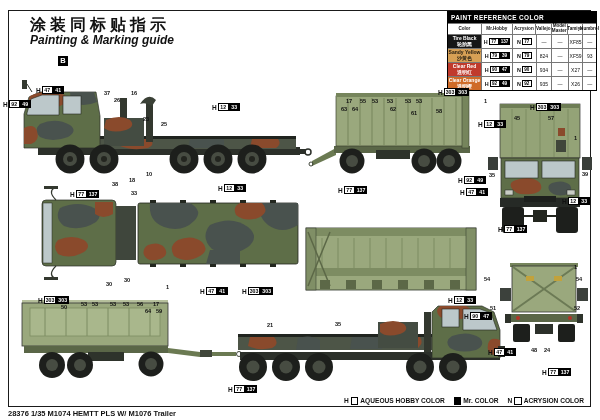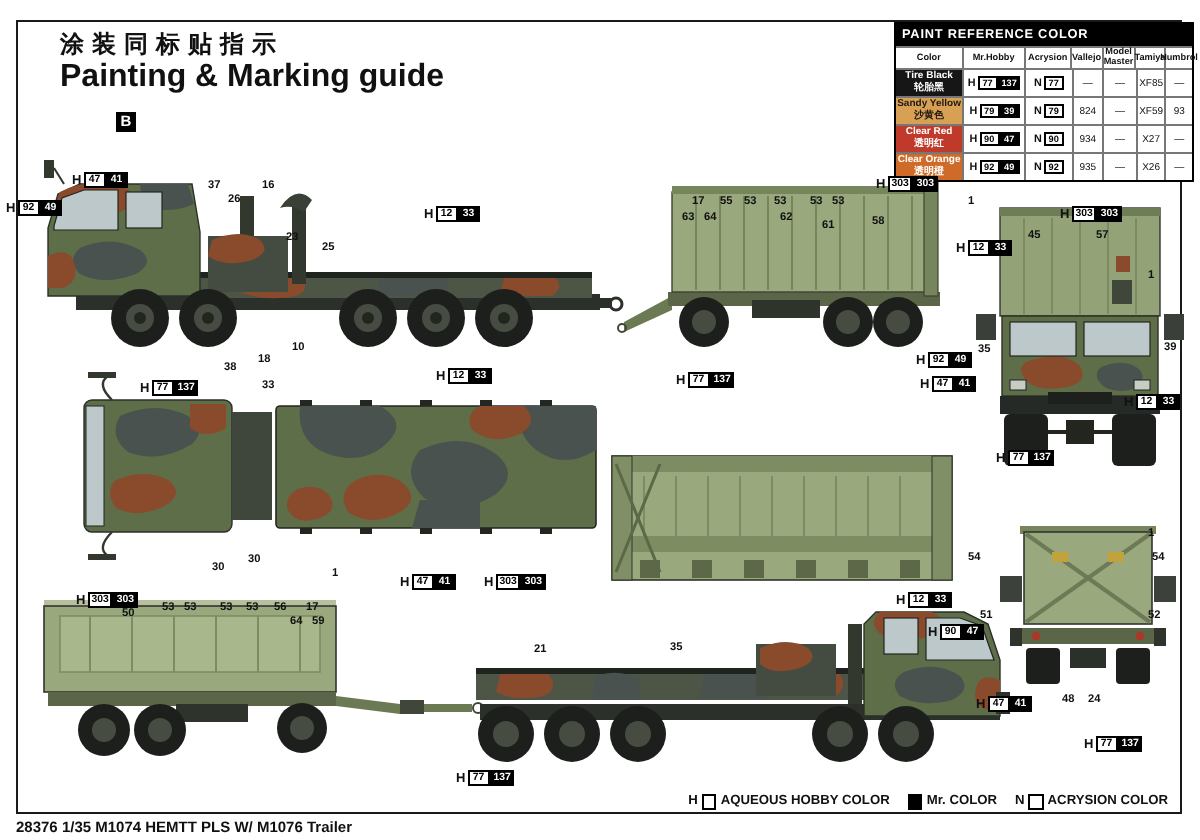--- a/index.html
+++ b/index.html
@@ -3,22 +3,22 @@
 <meta charset="utf-8">
 <style>
   html,body{margin:0;padding:0;background:#e8e8e8;}
   .sheet{position:relative;width:600px;height:420px;background:#fff;overflow:hidden;
          font-family:"Liberation Sans","DejaVu Sans",sans-serif;color:#111;}
   .frame{position:absolute;left:8px;top:10px;width:581px;height:395px;border:1.5px solid #1a1a1a;}
   .art{position:absolute;left:0;top:0;width:600px;height:420px;}
 
   
   .hdr{position:absolute;left:30px;top:16px;line-height:1.15;}
-  .hdr .cn{font-size:12px;font-weight:bold;letter-spacing:4px;}
-  .hdr .en{font-size:16px;font-weight:bold;}
+  .hdr .cn{font-size:16px;font-weight:bold;letter-spacing:4px;}
+  .hdr .en{font-size:12px;font-weight:bold;font-style:italic;}
   .badge{position:absolute;left:58px;top:56px;width:10px;height:10px;background:#000;color:#fff;
          font-size:7.5px;font-weight:bold;text-align:center;line-height:10px;}
 
   
   .paint-table{position:absolute;left:447px;top:11px;width:148px;border:1px solid #000;background:#fff;}
   .pt-title{background:#000;color:#fff;font-size:6.4px;font-weight:bold;padding:2px 3px;letter-spacing:.4px;}
   .pt-row{display:flex;border-top:.5px solid #777;}
   .pt-row>div{border-right:.5px solid #777;display:flex;align-items:center;justify-content:center;
               font-size:5px;min-height:10px;text-align:center;}
   .pt-row>div:last-child{border-right:none;}

